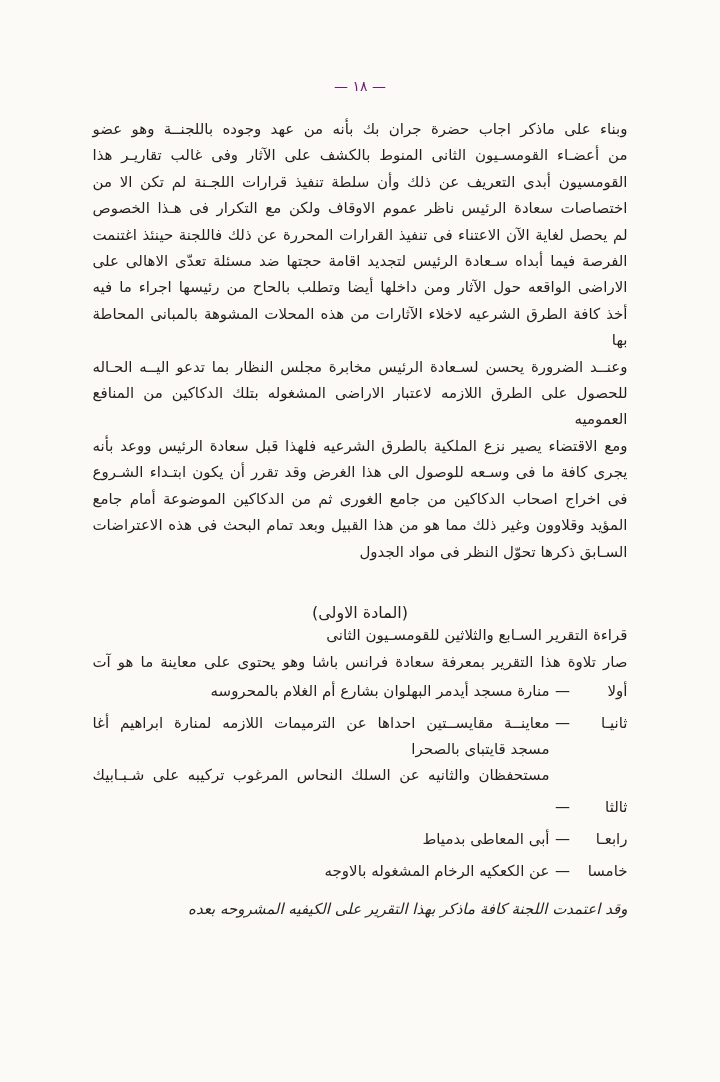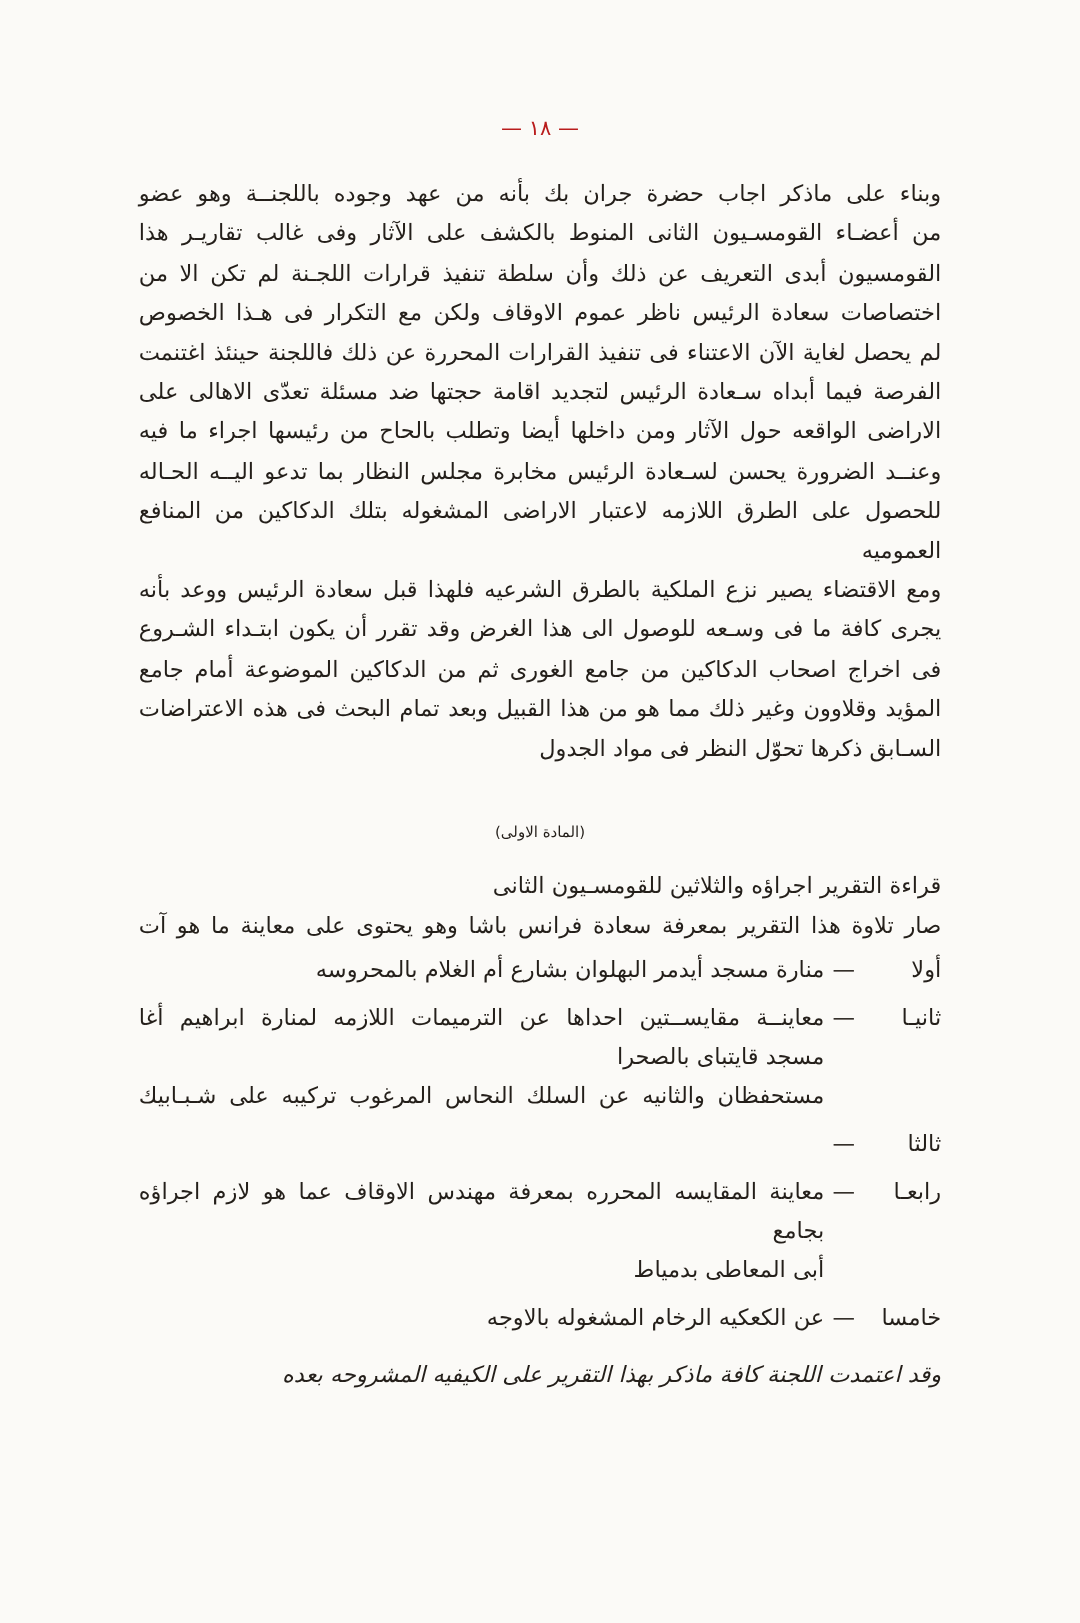--- a/index.html
+++ b/index.html
@@ -15,37 +15,37 @@
   .page {
     width: 535px;
     margin: 0 auto;
     padding-top: 78px;
     box-sizing: border-box;
   }
   .page-number {
     text-align: center;
     font-size: 14px;
     letter-spacing: 2px;
-    color: #b91c1c;
+    color: #701a75;
     margin-bottom: 22px;
   }
   .body-block { font-size: 15px; line-height: 26.4px; }
   .line { text-align: right; white-space: nowrap; }
   .line.wrap { white-space: normal; }
   .jl {
     white-space: normal;
     text-align: justify;
     text-align-last: justify;
     text-justify: inter-word;
   }
   .section-heading {
     text-align: center;
-    font-size: 10px;
+    font-size: 16px;
     margin-top: 38px;
-    margin-bottom: 16px;
+    margin-bottom: 0;
   }
   .intro-block { font-size: 15px; line-height: 27px; }
   .items { margin-top: 2px; font-size: 15px; line-height: 26px; }
   .item { display: flex; margin-bottom: 6px; }
   .item-label {
     flex: 0 0 52px;
     text-align: right;
     letter-spacing: 1px;
   }
   .item-dash {
@@ -70,33 +70,34 @@
   <div class="page-number">— ١٨ —</div>
 
   <div class="body-block">
     <div class="line jl">وبناء على ماذكر اجاب حضرة جران بك بأنه من عهد وجوده باللجنــة وهو عضو</div>
     <div class="line jl">من أعضـاء القومسـيون الثانى المنوط بالكشف على الآثار وفى غالب تقاريـر هذا</div>
     <div class="line jl">القومسيون أبدى التعريف عن ذلك وأن سلطة تنفيذ قرارات اللجـنة لم تكن الا من</div>
     <div class="line jl">اختصاصات سعادة الرئيس ناظر عموم الاوقاف ولكن مع التكرار فى هـذا الخصوص</div>
     <div class="line jl">لم يحصل لغاية الآن الاعتناء فى تنفيذ القرارات المحررة عن ذلك فاللجنة حينئذ اغتنمت</div>
     <div class="line jl">الفرصة فيما أبداه سـعادة الرئيس لتجديد اقامة حجتها ضد مسئلة تعدّى الاهالى على</div>
     <div class="line jl">الاراضى الواقعه حول الآثار ومن داخلها أيضا وتطلب بالحاح من رئيسها اجراء ما فيه</div>
+    <div class="line jl">أخذ كافة الطرق الشرعيه لاخلاء الآثارات من هذه المحلات المشوهة بالمبانى المحاطة بها</div>
     <div class="line jl">وعنــد الضرورة يحسن لسـعادة الرئيس مخابرة مجلس النظار بما تدعو اليــه الحـاله</div>
     <div class="line jl">للحصول على الطرق اللازمه لاعتبار الاراضى المشغوله بتلك الدكاكين من المنافع العموميه</div>
     <div class="line jl">ومع الاقتضاء يصير نزع الملكية بالطرق الشرعيه فلهذا قبل سعادة الرئيس ووعد بأنه</div>
     <div class="line jl">يجرى كافة ما فى وسـعه للوصول الى هذا الغرض وقد تقرر أن يكون ابتـداء الشـروع</div>
     <div class="line jl">فى اخراج اصحاب الدكاكين من جامع الغورى ثم من الدكاكين الموضوعة أمام جامع</div>
     <div class="line jl">المؤيد وقلاوون وغير ذلك مما هو من هذا القبيل وبعد تمام البحث فى هذه الاعتراضات</div>
     <div class="line wrap">السـابق ذكرها تحوّل النظر فى مواد الجدول</div>
   </div>
 
   <div class="section-heading">(المادة الاولى)</div>
 
   <div class="intro-block">
-    <div class="line wrap">قراءة التقرير اجراؤه والثلاثين للقومسـيون الثانى</div>
+    <div class="line wrap">قراءة التقرير السـابع والثلاثين للقومسـيون الثانى</div>
     <div class="line jl">صار تلاوة هذا التقرير بمعرفة سعادة فرانس باشا وهو يحتوى على معاينة ما هو آت</div>
   </div>
 
   <div class="items">
 
     <div class="item">
       <span class="item-label">أولا</span>
       <span class="item-dash">—</span>
       <div class="item-text">
         <div class="line wrap">منارة مسجد أيدمر البهلوان بشارع أم الغلام بالمحروسه</div>
@@ -117,21 +118,20 @@
       <span class="item-label">ثالثا</span>
       <span class="item-dash">—</span>
       <div class="item-text">
       </div>
     </div>
 
     <div class="item">
       <span class="item-label">رابعـا</span>
       <span class="item-dash">—</span>
       <div class="item-text">
-        <div class="line jl">معاينة المقايسه المحرره بمعرفة مهندس الاوقاف عما هو لازم اجراؤه بجامع</div>
         <div class="line wrap">أبى المعاطى بدمياط</div>
       </div>
     </div>
 
     <div class="item">
       <span class="item-label">خامسا</span>
       <span class="item-dash">—</span>
       <div class="item-text">
         <div class="line wrap">عن الكعكيه الرخام المشغوله بالاوجه</div>
       </div>

